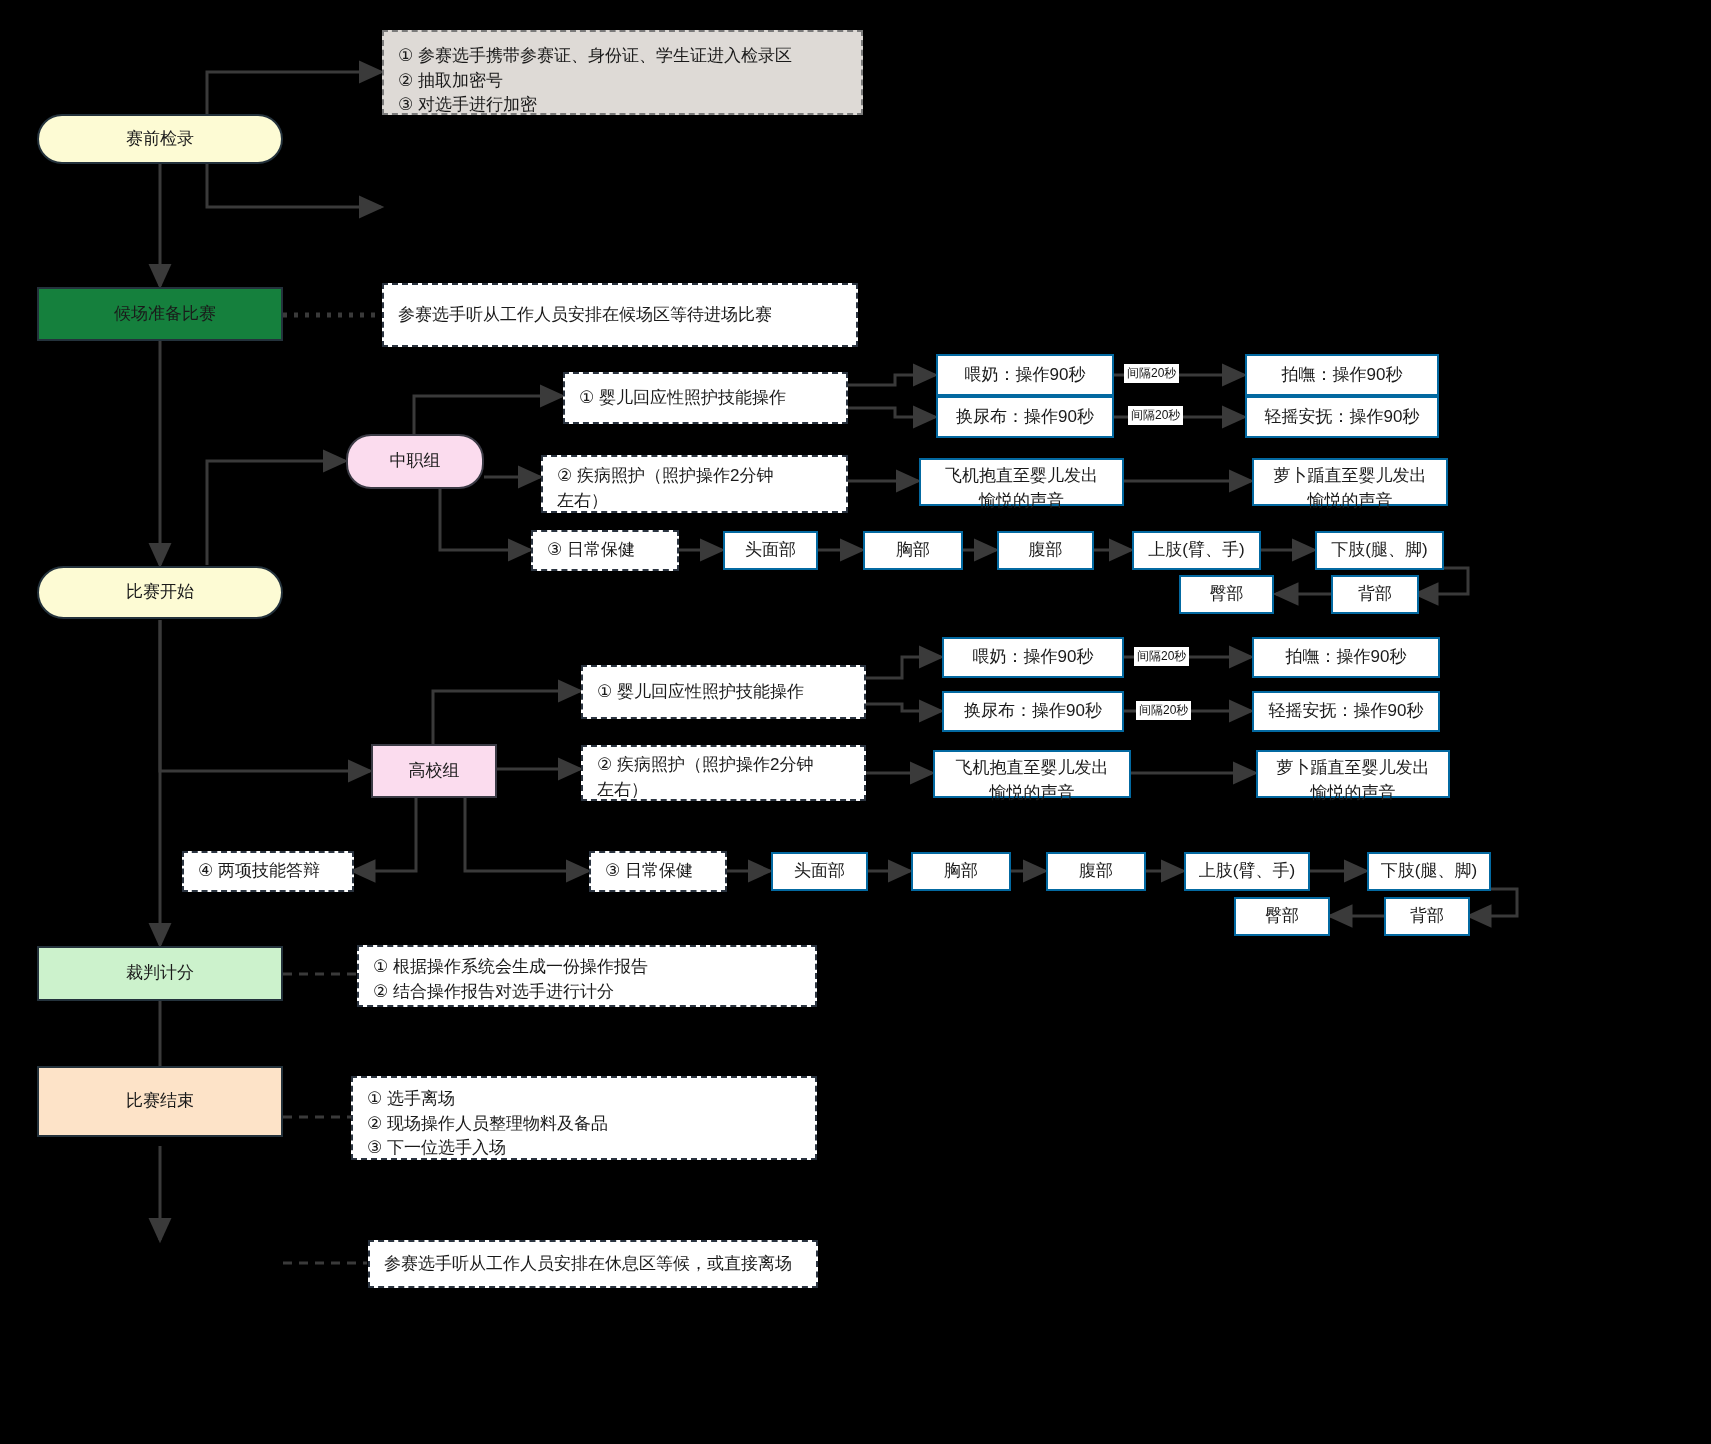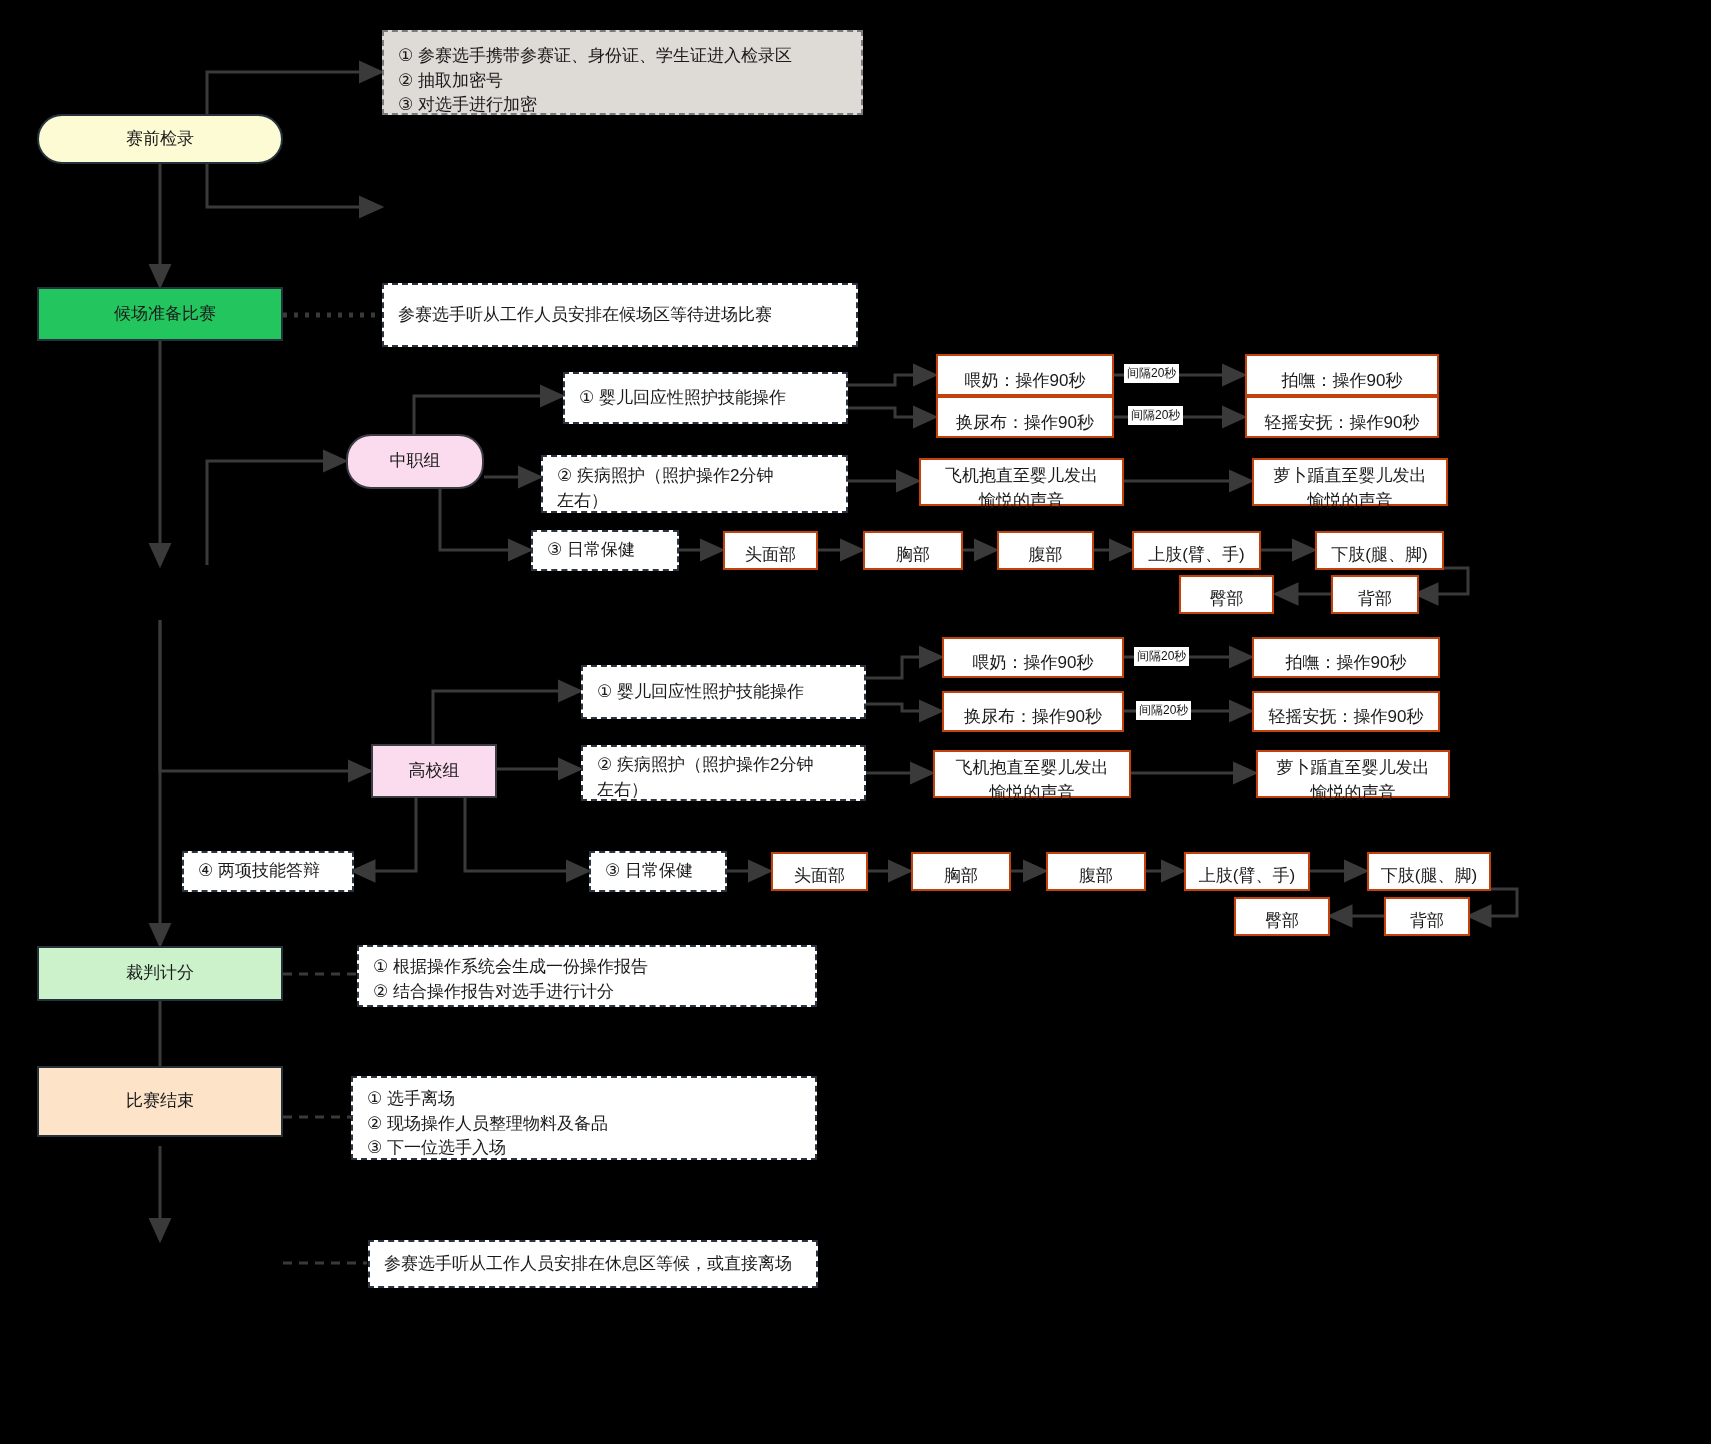--- a/index.html
+++ b/index.html
@@ -3,24 +3,24 @@
 <meta charset="utf-8">
 <style>
   html,body{margin:0;padding:0;background:#000;}
   #stage{position:relative;width:1711px;height:1444px;background:#000;
          font-family:"Liberation Sans","DejaVu Sans",sans-serif;}
   svg#edges{position:absolute;left:0;top:0;width:1711px;height:1444px;pointer-events:none;}
   .node{position:absolute;box-sizing:border-box;display:flex;align-items:center;
         justify-content:center;text-align:center;color:#1a1a1a;font-size:17px;
         line-height:1.45;}
   .node.left{justify-content:flex-start;text-align:left;}
-  .solid{border:2px solid #c2410c;background:#fff;align-items:flex-end;}
+  .solid{border:2px solid #0369a1;background:#fff;}
   .dashed{border:2px dashed #2b3440;background:#fff;}
   .stadium{border:2px solid #24323c;border-radius:30px;background:#fdfbd4;}
-  .n-blue{background:#22c55e;border:2px solid #24323c;padding-left:10px;}
+  .n-blue{background:#15803d;border:2px solid #24323c;padding-left:10px;}
   .n-pink{background:#fbdcee;border:2px solid #3b3b45;}
   .n-green{background:#ccf2cc;border:2px solid #24323c;}
   .n-orange{background:#fde3c8;border:2px solid #24323c;}
   .n-gray{background:#dedad6;border:2px dashed #7a7a7a;}
   .n-lav{background:#d6d6f7;border:2px dashed #6b6bbf;}
   .pad{padding:8px 14px;}
   .multi{display:block;}
   .multi span{display:block;}
   .edgelabel{position:absolute;background:#fff;color:#111;font-size:12px;
              padding:1px 3px;box-sizing:border-box;white-space:nowrap;}
@@ -116,20 +116,23 @@
   </svg>
 
   <div class="node stadium" style="left:37px;top:114px;width:246px;height:50px;">
     <span>赛前检录</span>
   </div>
 
   <div class="node n-blue" style="left:37px;top:287px;width:246px;height:54px;">
     <span>候场准备比赛</span>
   </div>
 
+  <div class="node stadium" style="left:37px;top:566px;width:246px;height:53px;">
+    <span>比赛开始</span>
+  </div>
 
   <div class="node n-green" style="left:37px;top:946px;width:246px;height:55px;">
     <span>裁判计分</span>
   </div>
 
   <div class="node n-orange" style="left:37px;top:1026px;width:246px;height:71px;margin-top:40px;">
     <span>比赛结束</span>
   </div>
 
 

